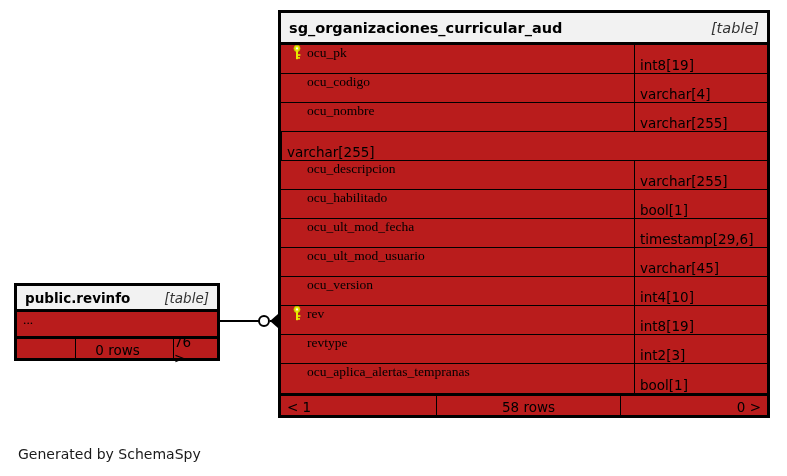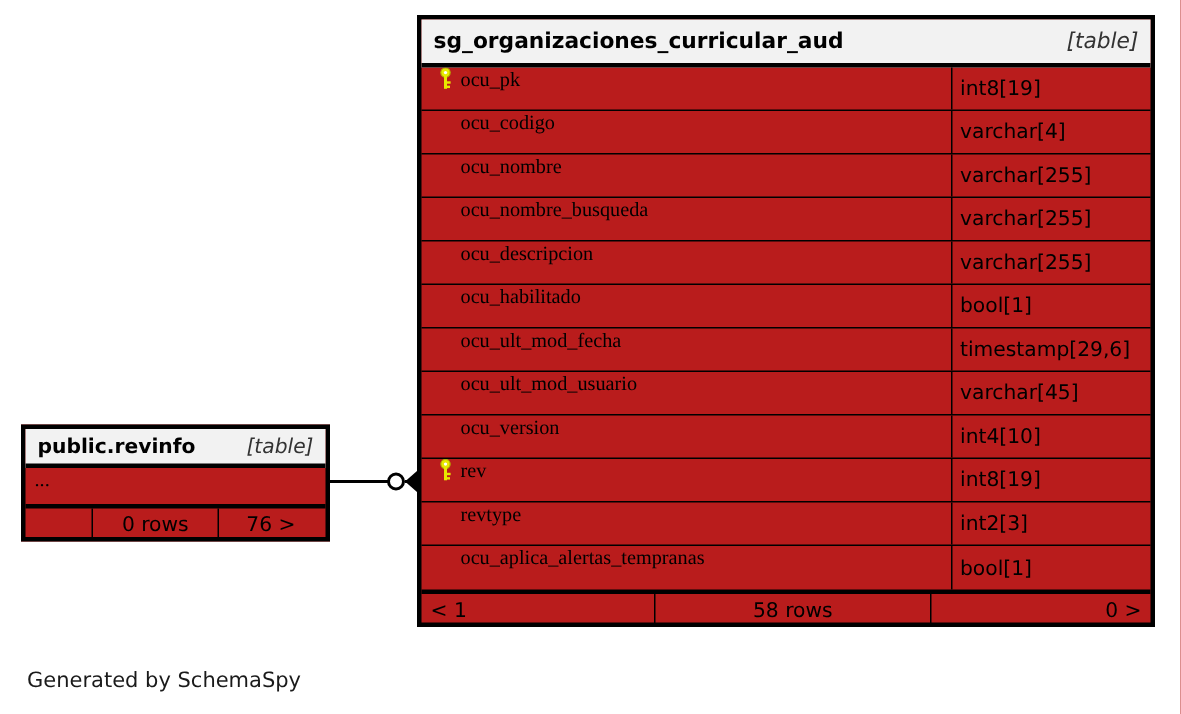--- a/index.html
+++ b/index.html
@@ -72,21 +72,21 @@
   }
   .keyslot svg{display:block;}
 
   
   #main-table{
     left:278px;top:10px;width:492px;height:408px;
   }
   #main-table .er-head{height:32px;font-size:14.5px;}
   #main-table .er-row{height:29px;font-size:13.5px;}
   #main-table .er-col-name{width:353px;}
-  #main-table .er-col-type{width:133px;}
+  #main-table .er-col-type{width:133px;align-items:flex-end;}
   #main-table .er-foot{
     display:flex;
     height:25px;
     border-top:3px solid #000000;
     box-sizing:border-box;
     font-size:13.5px;
   }
   #main-table .er-foot .fcell{
     display:flex;align-items:center;box-sizing:border-box;
   }
@@ -96,21 +96,21 @@
 
   
   #rev-table{
     left:14px;top:283px;width:206px;height:78px;
   }
   #rev-table .er-head{height:26px;font-size:13.5px;}
   #rev-table .er-row{height:24px;font-size:13.5px;}
   #rev-table .er-col-name{width:100%;}
   #rev-table .er-foot{
     display:flex;height:24px;border-top:3px solid #000;
-    box-sizing:border-box;font-size:13.5px;
+    box-sizing:border-box;font-size:13.5px;gap:14px;
   }
   #rev-table .er-foot .fcell{display:flex;align-items:center;box-sizing:border-box;}
   #rev-table .fleft{width:44px;}
   #rev-table .fmid{width:84px;justify-content:center;border-left:1.5px solid #000;}
   #rev-table .fright{flex:1;justify-content:flex-end;padding-right:20px;border-left:1.5px solid #000;}
 
   
   #connector{
     position:absolute;left:214px;top:306px;width:70px;height:30px;
   }
@@ -168,24 +168,20 @@
         <div class="er-col-name">
           <span class="keyslot"></span>
           <span>ocu_nombre</span>
         </div>
         <div class="er-col-type">
           <span>varchar[255]</span>
         </div>
       </div>
 
       <div class="er-row">
-        <div class="er-col-name">
-          <span class="keyslot"></span>
-          <span>ocu_nombre_busqueda</span>
-        </div>
         <div class="er-col-type">
           <span>varchar[255]</span>
         </div>
       </div>
 
       <div class="er-row">
         <div class="er-col-name">
           <span class="keyslot"></span>
           <span>ocu_descripcion</span>
         </div>

